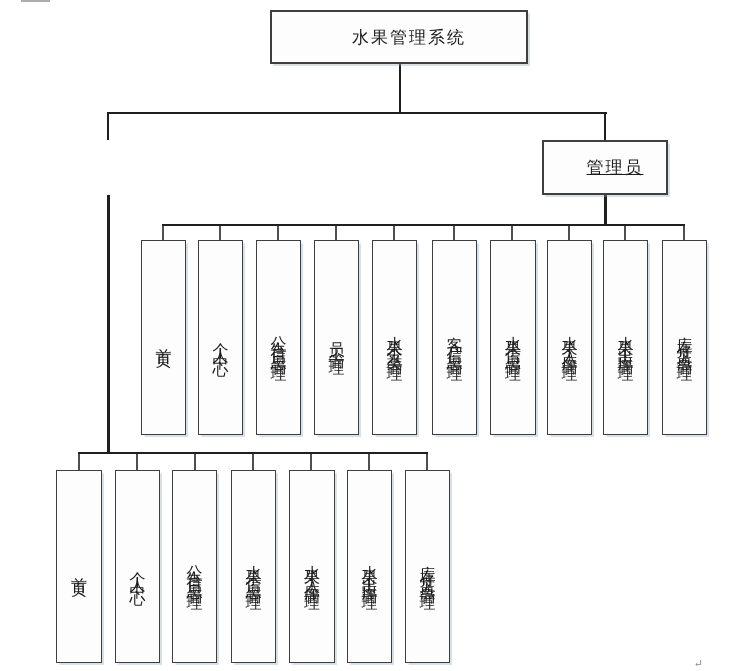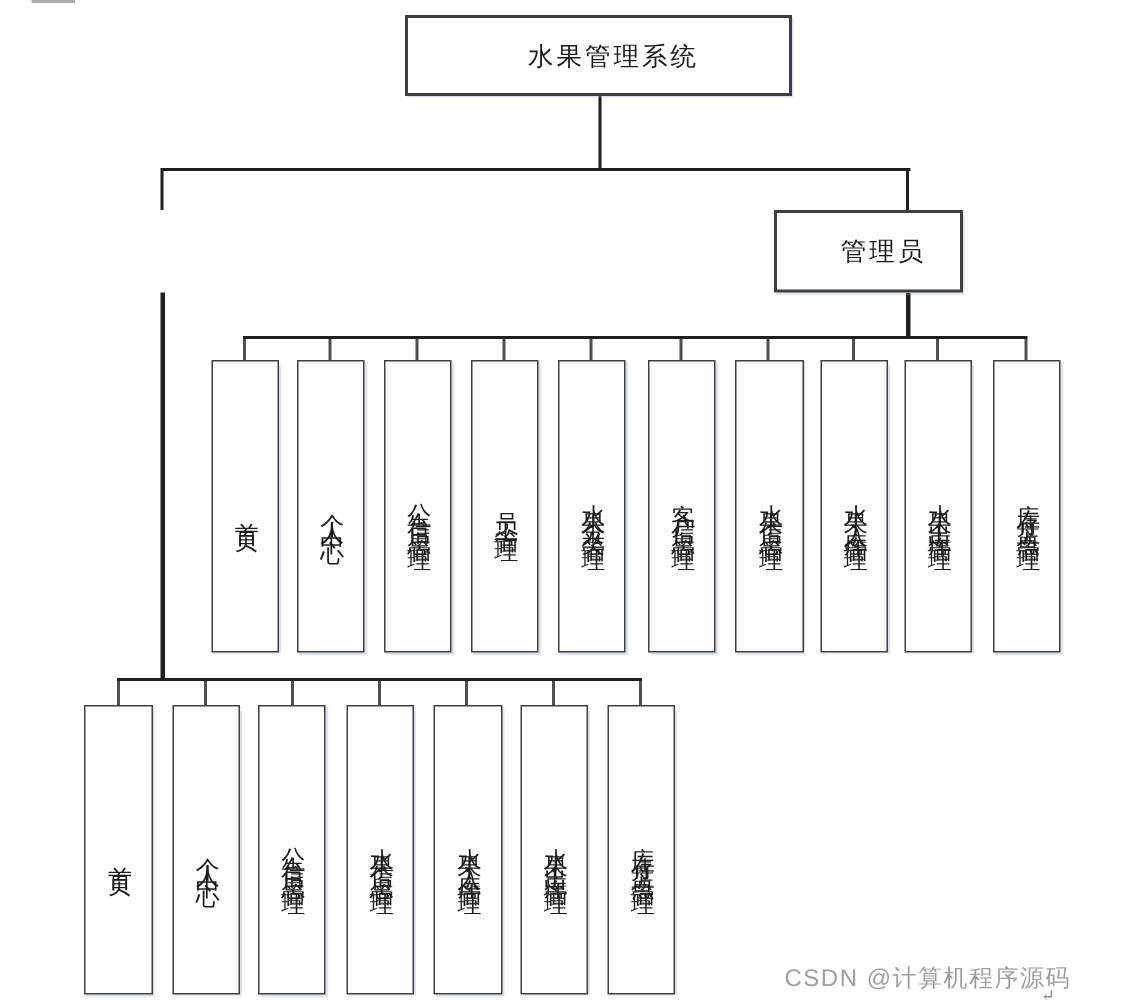--- a/index.html
+++ b/index.html
@@ -59,21 +59,21 @@
   <div class="stub" style="left:194px;top:454px;width:2px;height:16px;"></div>
   <div class="stub" style="left:252px;top:454px;width:2px;height:16px;"></div>
   <div class="stub" style="left:310px;top:454px;width:2px;height:16px;"></div>
   <div class="stub" style="left:368px;top:454px;width:2px;height:16px;"></div>
   <div class="stub" style="left:426px;top:454px;width:2px;height:16px;"></div>
 
   <div class="box hbox" style="left:270px;top:10px;width:258px;height:54px;">
     <span>水果管理系统</span>
   </div>
 
-  <div class="box hbox" style="left:516px;top:140px;width:126px;height:55px;">
+  <div class="box hbox" style="left:542px;top:140px;width:126px;height:55px;text-decoration:underline;">
     <span>管理员</span>
   </div>
 
   <div class="box vbox" style="left:141px;top:240px;width:45px;height:195px;">
     <span class="vtext">首页</span>
   </div>
   <div class="box vbox" style="left:198px;top:240px;width:45px;height:195px;">
     <span class="vtext">个人中心</span>
   </div>
   <div class="box vbox" style="left:256px;top:240px;width:45px;height:195px;">
@@ -116,16 +116,15 @@
   <div class="box vbox" style="left:289px;top:470px;width:46px;height:193px;">
     <span class="vtext">水果入库管理</span>
   </div>
   <div class="box vbox" style="left:347px;top:470px;width:45px;height:193px;">
     <span class="vtext">水果出库管理</span>
   </div>
   <div class="box vbox" style="left:405px;top:470px;width:45px;height:193px;">
     <span class="vtext">库存盘点管理</span>
   </div>
 
-  <div class="watermark">CSDN @计算机程序源码</div>
   <div class="return-mark">↵</div>
 
 </div>
 
 </body></html>

